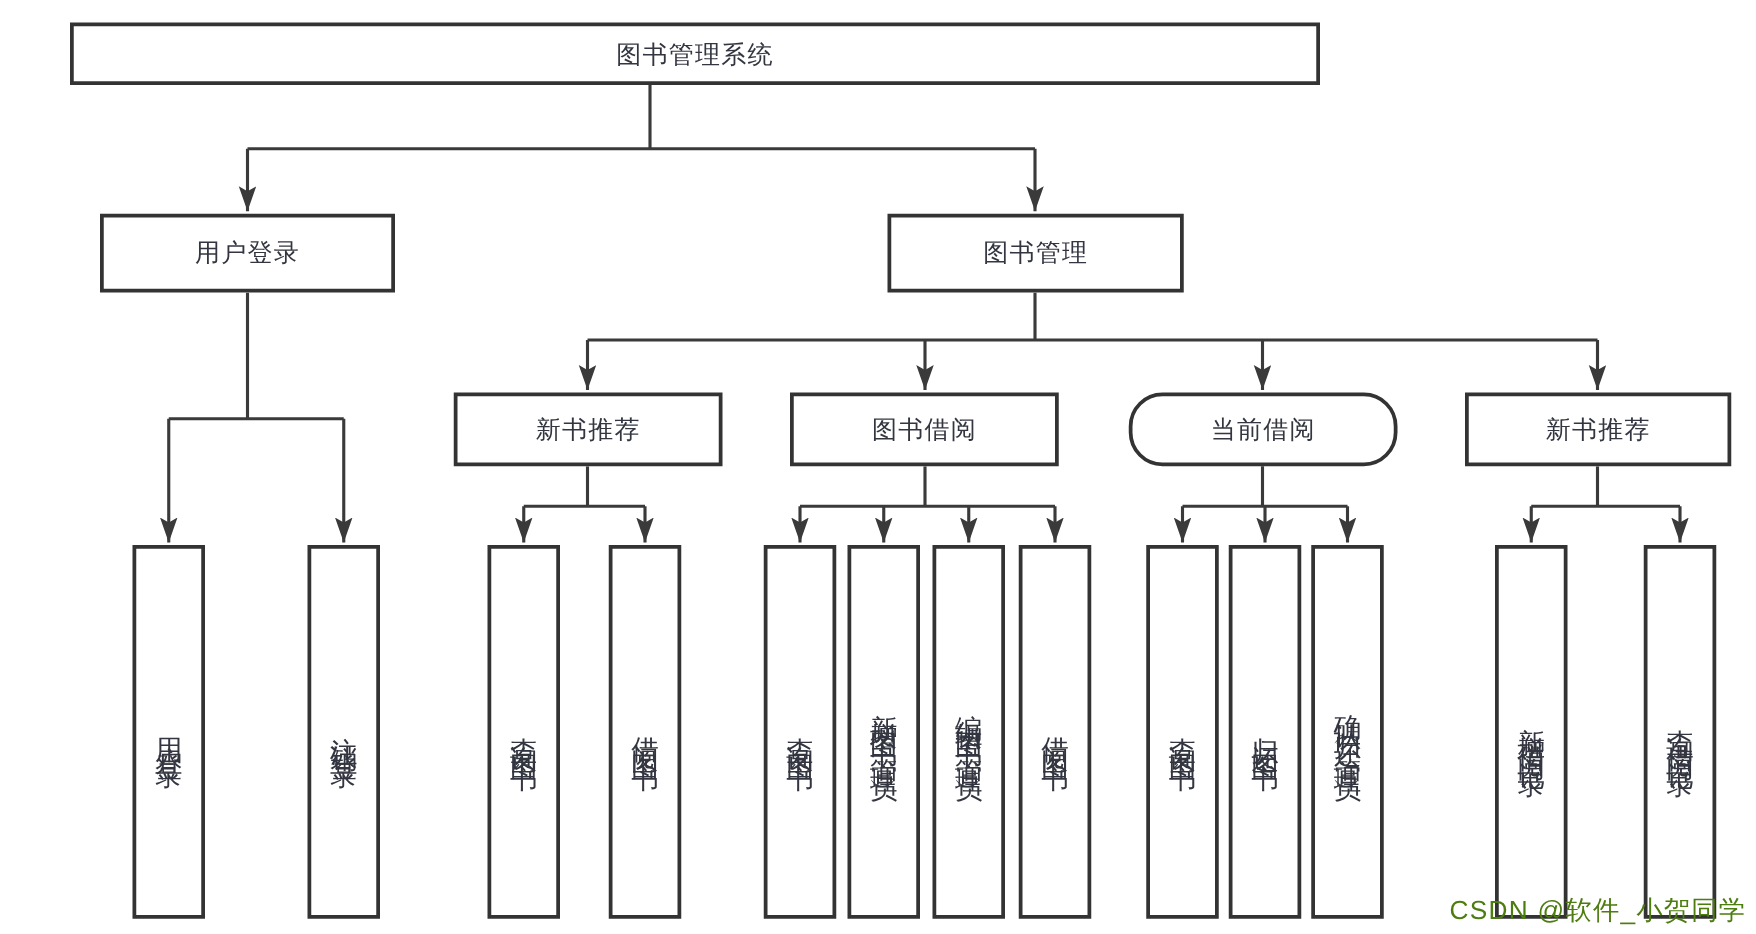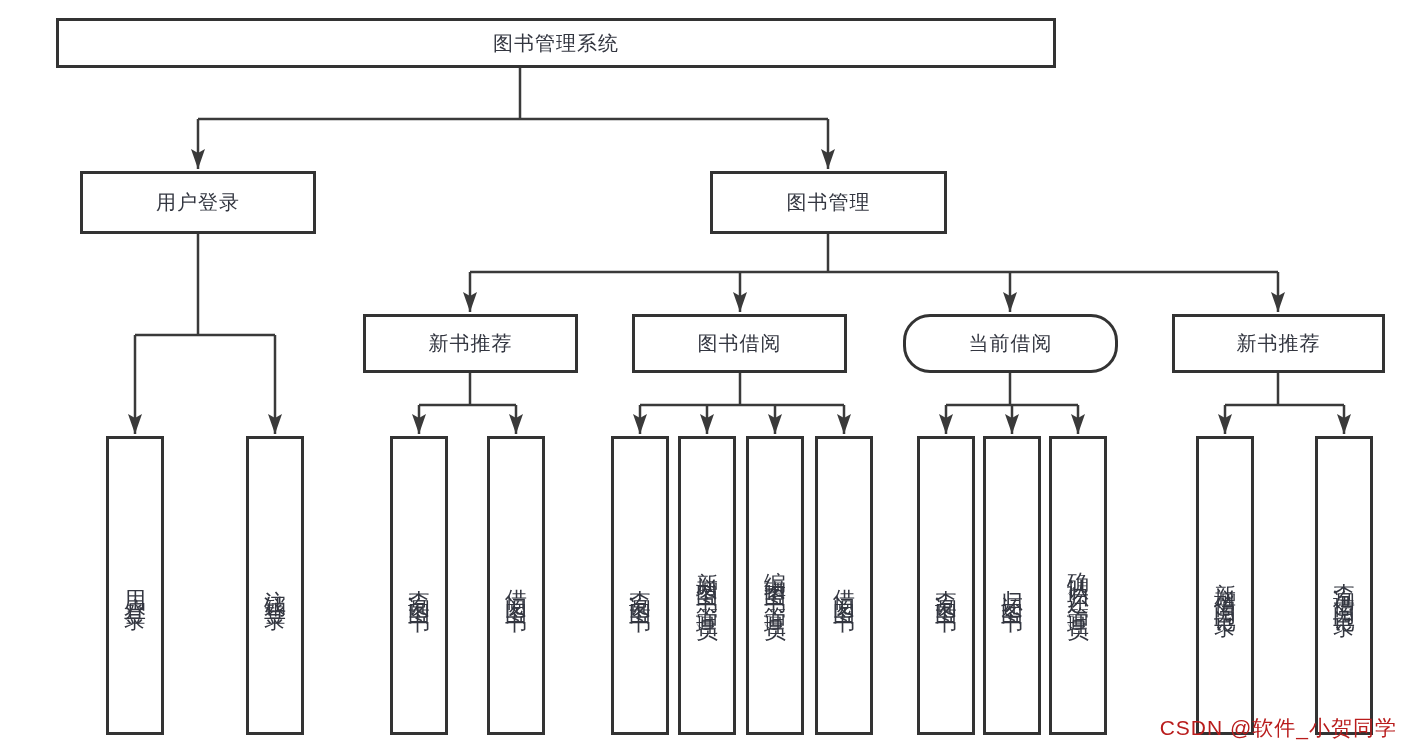--- a/index.html
+++ b/index.html
@@ -45,21 +45,21 @@
     font-size: 22px;
     letter-spacing: 7px;
     line-height: 1.1;
     white-space: nowrap;
   }
   .watermark {
     position: absolute;
     right: 8px;
     top: 714px;
     font-size: 21px;
-    color: #b91c1c;
+    color: #4d7c0f;
     letter-spacing: 1px;
     white-space: nowrap;
   }
 </style>
 </head>
 <body>
 
 <div id="stage">
 
   <svg class="connectors" width="1405" height="747" viewBox="0 0 1405 747" fill="none" stroke="#3a3a3a" stroke-width="2.5">

